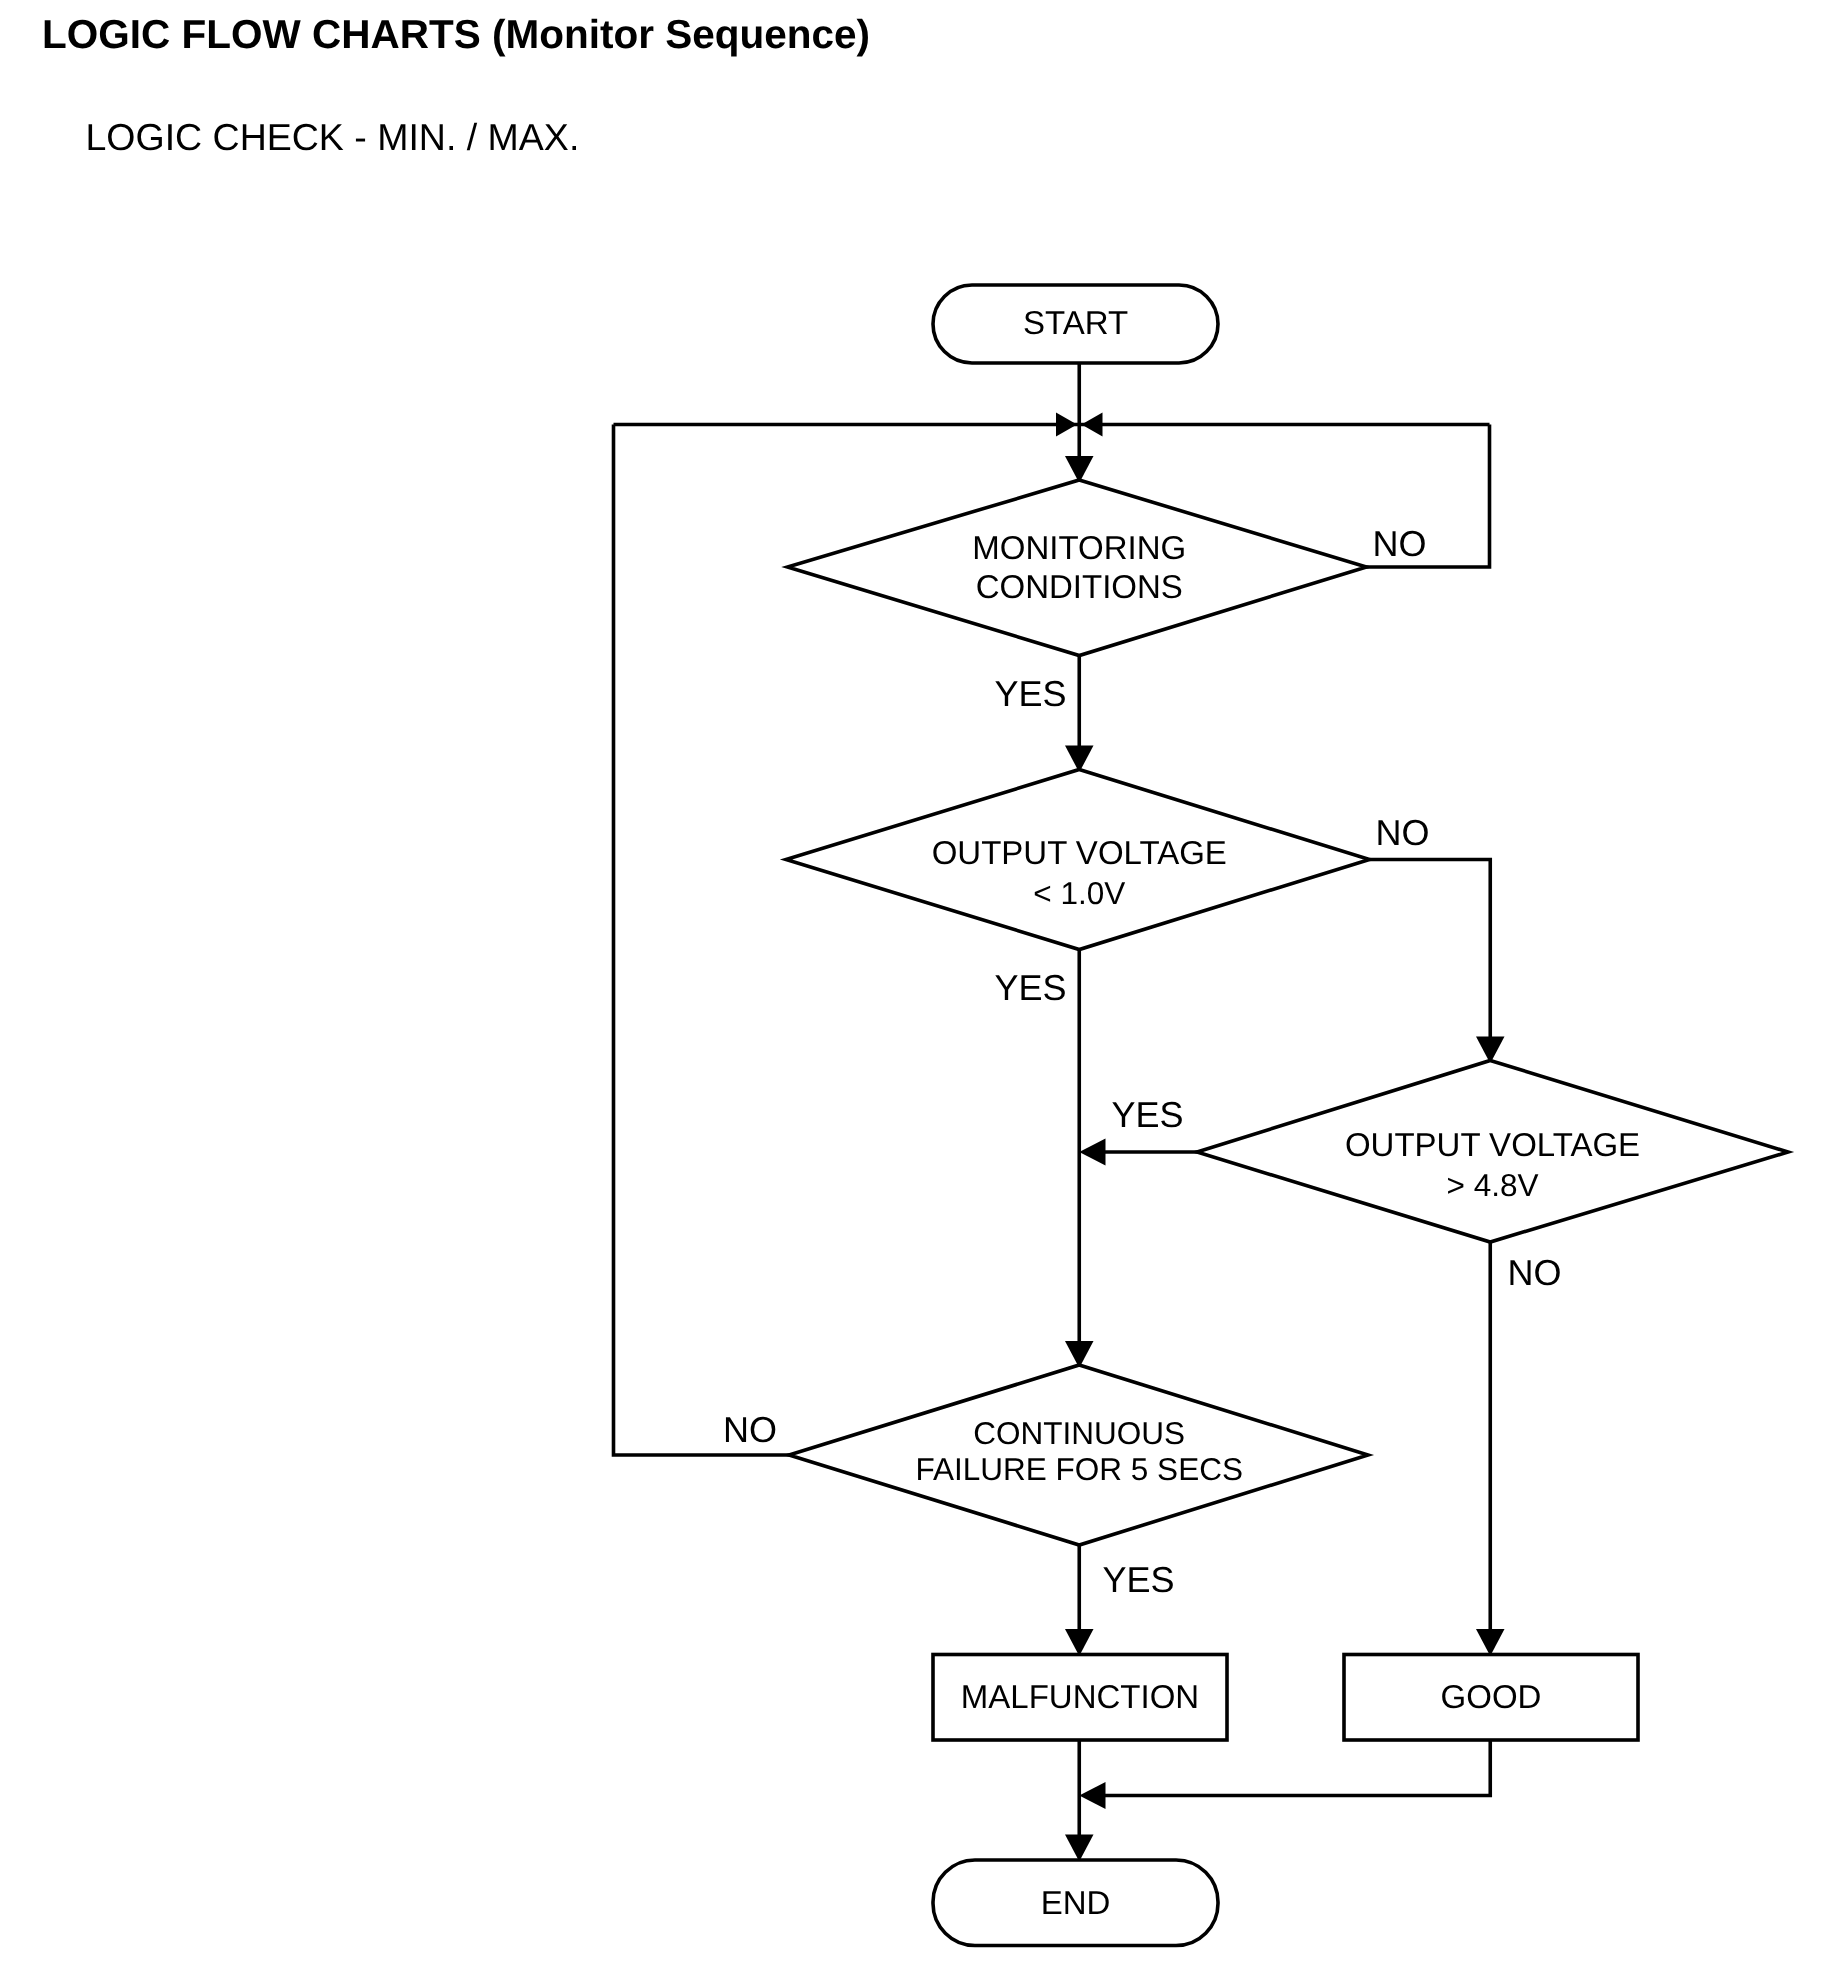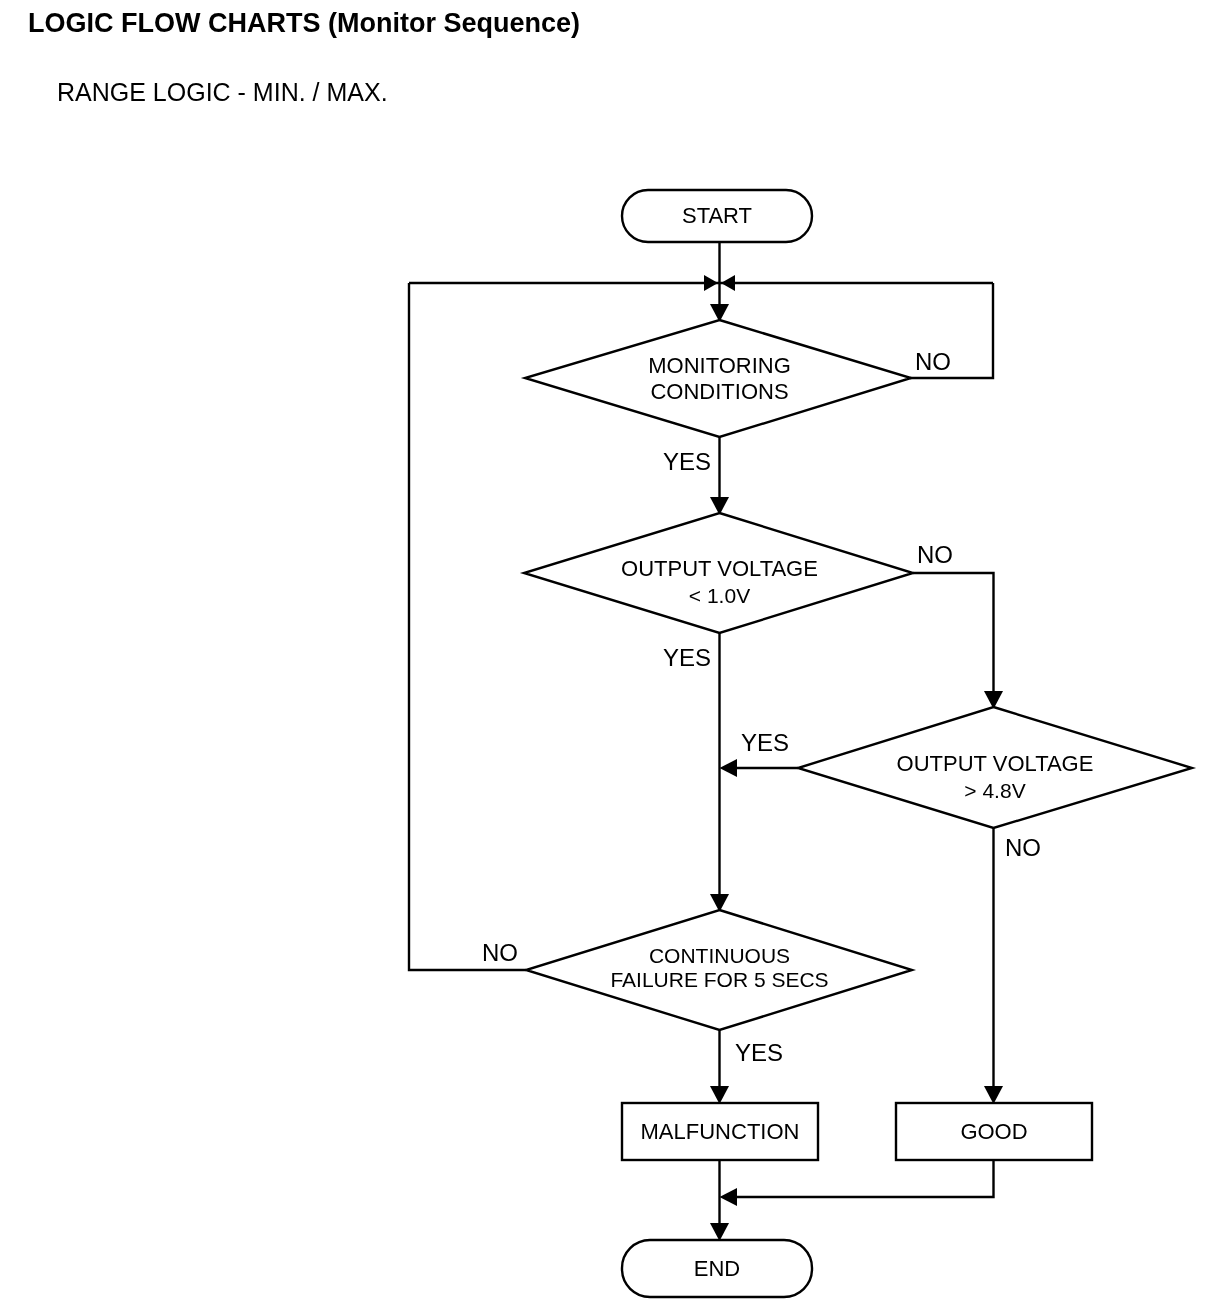--- a/index.html
+++ b/index.html
@@ -80,21 +80,21 @@
     stroke: none;
   }
 </style>
 </head>
 <body>
 
 <div id="page">
 
   <div class="doc-title">LOGIC FLOW CHARTS (Monitor Sequence)</div>
 
-  <div class="doc-subtitle">RANGE LOGIC - MIN. / MAX.</div>
+  <div class="doc-subtitle">LOGIC CHECK - MIN. / MAX.</div>
 
   <svg id="flow-svg" viewBox="0 0 1216 1316">
 
     <path class="connector" d="M 719.5 242 L 719.5 283"></path>
 
     <path class="connector" d="M 409 283 L 993 283"></path>
 
     <polygon class="arrowhead" points="718,283 704,275 704,291"></polygon>
 
     <polygon class="arrowhead" points="721,283 735,275 735,291"></polygon>

